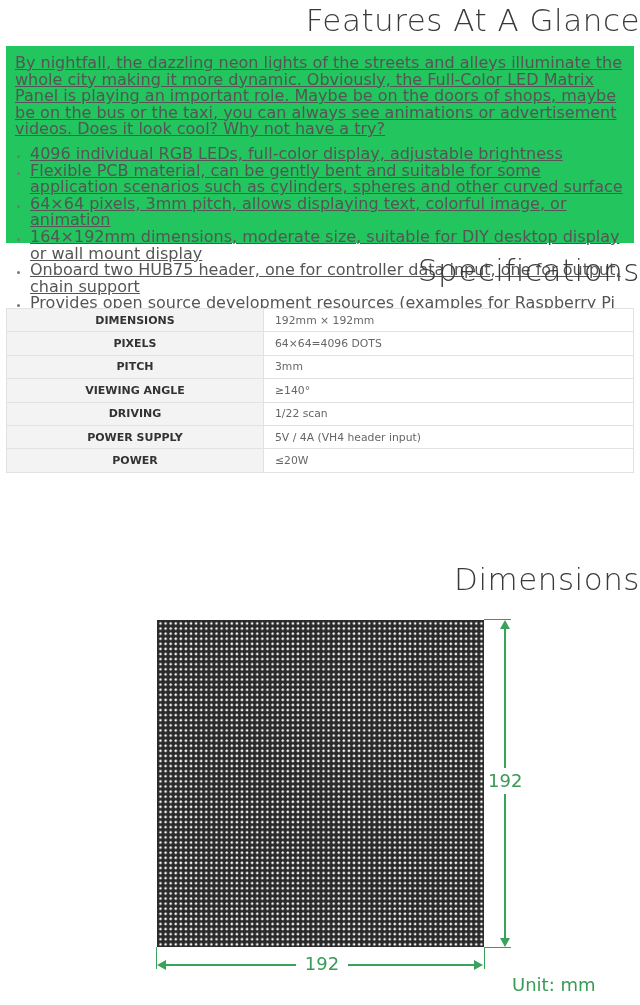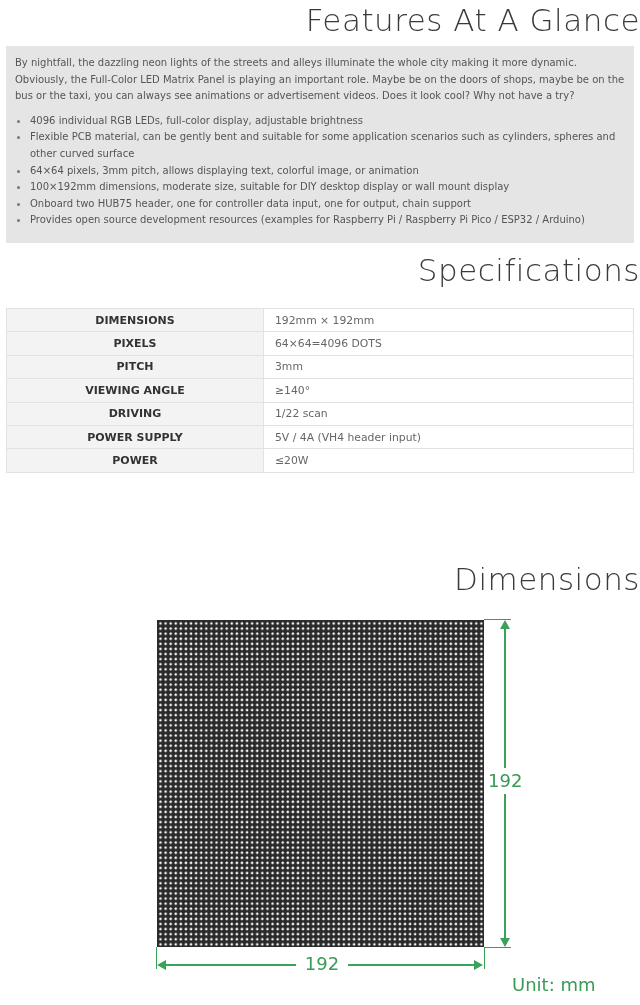--- a/index.html
+++ b/index.html
@@ -1,21 +1,21 @@
 <!DOCTYPE html>
 <html><head>
 <meta charset="utf-8">
 <style>
   html, body { margin:0; padding:0; background:#ffffff; }
   body { width:640px; height:1005px; position:relative; overflow:hidden; font-family:"DejaVu Sans", sans-serif; color:#333; }
   .title { position:absolute; left:0; width:640px; text-align:right; font-weight:300; color:#3a3a3a; font-family:"DejaVu Sans", sans-serif; letter-spacing:0.5px; }
   .t1 { top:2px; font-size:31px; }
   .t2 { top:252px; font-size:31px; }
   .t3 { top:561px; font-size:31px; }
-  .features { position:absolute; left:6px; top:46px; width:628px; height:197px; background:#e5e5e5; box-sizing:border-box; padding:9px 9px 0 9px; font-size:10px; line-height:16.6px; color:#555; }
+  .features { position:absolute; left:6px; top:46px; width:628px; height:197px; background:#22c55e; box-sizing:border-box; padding:9px 9px 0 9px; font-size:16px; line-height:16.6px; color:#555;text-decoration:underline; }
   .features p { margin:0 0 8px 0; }
   .features ul { margin:0; padding:0 0 0 14px; }
   .features li { margin:0; padding:0 0 0 1px; list-style:disc; }
   .features li::marker { font-size:9px; color:#777; }
   table.spec { position:absolute; left:6px; top:308px; width:628px; border-collapse:collapse; font-size:10.8px; }
   table.spec td { border:1px solid #e2e2e2; height:22.4px; padding:0; }
   table.spec td.k { width:256px; background:#f3f3f3; text-align:center; font-weight:bold; color:#333; font-size:11px; }
   table.spec td.v { background:#fff; padding-left:11px; color:#666;margin-top:23px; }
   .panel { position:absolute; left:157px; top:620px; width:327px; height:327px; background-color:#2a2a2a;
     background-image: radial-gradient(circle at 2.5px 2.5px, #f4f4f4 1.1px, transparent 1.5px);
@@ -38,21 +38,21 @@
 <body>
 
 <div class="title t1">Features At A Glance</div>
 
 <div class="features">
   <p>By nightfall, the dazzling neon lights of the streets and alleys illuminate the whole city making it more dynamic. Obviously, the Full-Color LED Matrix Panel is playing an important role. Maybe be on the doors of shops, maybe be on the bus or the taxi, you can always see animations or advertisement videos. Does it look cool? Why not have a try?</p>
   <ul>
     <li>4096 individual RGB LEDs, full-color display, adjustable brightness</li>
     <li>Flexible PCB material, can be gently bent and suitable for some application scenarios such as cylinders, spheres and other curved surface</li>
     <li>64×64 pixels, 3mm pitch, allows displaying text, colorful image, or animation</li>
-    <li>100×192mm dimensions, moderate size, suitable for DIY desktop display or wall mount display</li>
+    <li>164×192mm dimensions, moderate size, suitable for DIY desktop display or wall mount display</li>
     <li>Onboard two HUB75 header, one for controller data input, one for output, chain support</li>
     <li>Provides open source development resources (examples for Raspberry Pi / Raspberry Pi Pico / ESP32 / Arduino)</li>
   </ul>
 </div>
 
 <div class="title t2">Specifications</div>
 
 <table class="spec">
   <tbody>
       <tr>

